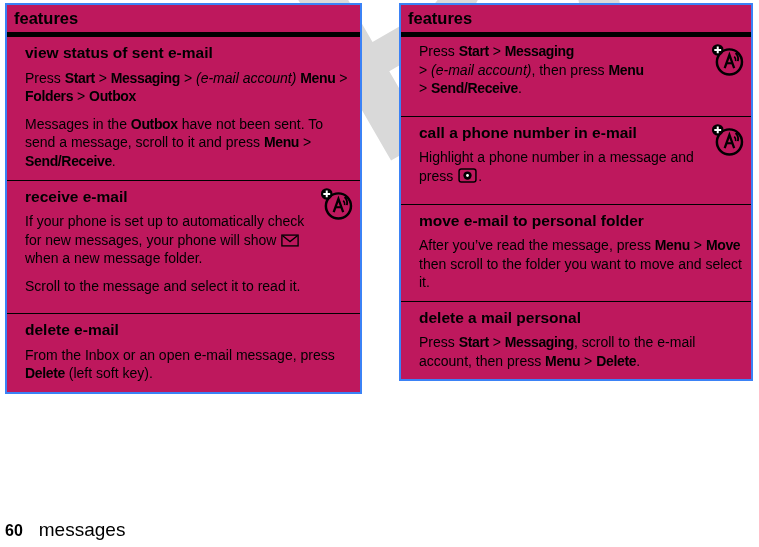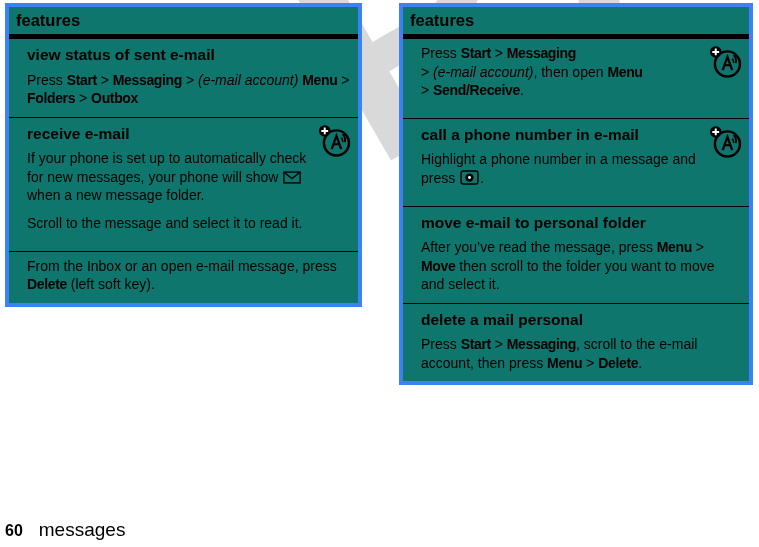--- a/index.html
+++ b/index.html
@@ -57,23 +57,23 @@
   .column {
     position: absolute;
     top: 3px;
   }
   #col-left  { left: 5px;   width: 357px; }
   #col-right { left: 399px; width: 354px; }
 
   
   .feature-table {
     width: 100%;
-    border: 4px solid #3b82f6;
+    border: 2px solid #3b82f6;
     border-collapse: separate;
-    background: #0f766e;
+    background: #be185d;
     box-sizing: border-box;
   }
 
   .table-header {
     font-weight: bold;
     font-size: 16.5px;
     padding: 4px 7px 5px 7px;
     border-bottom: 4px solid #000000;
     line-height: 1.1;
   }
@@ -161,20 +161,21 @@
 </div>
 
 <div id="page">
   <div class="column" id="col-left">
       <div class="feature-table">
         <div class="table-header">features</div>
         <div class="feature-row">
           <div class="row-inner">
             <div class="feature-title">view status of sent e-mail</div>
             <p class="feature-para"><span>Press </span><b>Start</b><span> &gt; </span><b>Messaging</b><span> &gt; </span><i>(e-mail account)</i><span> </span><b>Menu</b><span> &gt; </span><b>Folders</b><span> &gt; </span><b>Outbox</b></p>
+            <p class="feature-para"><span>Messages in the </span><b>Outbox</b><span> have not been sent. To send a message, scroll to it and press </span><b>Menu</b><span> &gt; </span><b>Send/Receive</b><span>.</span></p>
           </div>
         </div>
         <div class="feature-row">
           <div class="row-inner has-icon">
             <div class="feature-title">receive e-mail</div>
             <p class="feature-para"><span>If your phone is set up to automatically check for new messages, your phone will show </span><span class="inline-glyph"><svg viewBox="0 0 20 14" width="18" height="13" aria-hidden="true">
                   <rect x="1" y="1" width="18" height="12" fill="none" stroke="#000" stroke-width="1.5"></rect>
                   <path d="M1.8 1.8 L10 8.2 L18.2 1.8" fill="none" stroke="#000" stroke-width="1.5"></path>
                 </svg></span><span> when a new message folder.</span></p>
             <p class="feature-para"><span>Scroll to the message and select it to read it.</span></p>
@@ -186,31 +187,32 @@
                 <path d="M28 12.6 q3.6 3.6 2.4 8.6" fill="none" stroke="#000" stroke-width="2"></path>
                 <path d="M26.6 16.4 q2 2 1.5 4.8" fill="none" stroke="#000" stroke-width="1.8"></path>
                 <circle cx="9.2" cy="9.4" r="6.1" fill="#000"></circle>
                 <path d="M9.2 5.8 v7.2 M5.6 9.4 h7.2" stroke="#fff" stroke-width="2.1"></path>
               </svg>
             </span>
           </div>
         </div>
         <div class="feature-row">
           <div class="row-inner">
+            <div class="feature-title">delete e-mail</div>
             <p class="feature-para"><span>From the Inbox or an open e-mail message, press </span><b>Delete</b><span> (left soft key).</span></p>
           </div>
         </div>
       </div>
     </div>
   <div class="column" id="col-right">
       <div class="feature-table">
         <div class="table-header">features</div>
         <div class="feature-row">
           <div class="row-inner has-icon">
-            <p class="feature-para"><span>Press </span><b>Start</b><span> &gt; </span><b>Messaging</b><br><span>&gt; </span><i>(e-mail account)</i><span>, then open </span><b>Menu</b><br><span>&gt; </span><b>Send/Receive</b><span>.</span></p>
+            <p class="feature-para"><span>Press </span><b>Start</b><span> &gt; </span><b>Messaging</b><br><span>&gt; </span><i>(e-mail account)</i><span>, then press </span><b>Menu</b><br><span>&gt; </span><b>Send/Receive</b><span>.</span></p>
             <span class="row-icon">
               <svg viewBox="0 0 40 40" width="38" height="38" aria-hidden="true">
                 <circle cx="21.5" cy="22" r="13.2" fill="none" stroke="#000" stroke-width="2.6"></circle>
                 <path d="M16.5 28.5 L21.5 14.5 L26.5 28.5" fill="none" stroke="#000" stroke-width="2.4" stroke-linejoin="miter"></path>
                 <path d="M18.2 23.4 L24.8 23.4" stroke="#000" stroke-width="2.2"></path>
                 <path d="M28 12.6 q3.6 3.6 2.4 8.6" fill="none" stroke="#000" stroke-width="2"></path>
                 <path d="M26.6 16.4 q2 2 1.5 4.8" fill="none" stroke="#000" stroke-width="1.8"></path>
                 <circle cx="9.2" cy="9.4" r="6.1" fill="#000"></circle>
                 <path d="M9.2 5.8 v7.2 M5.6 9.4 h7.2" stroke="#fff" stroke-width="2.1"></path>
               </svg>

